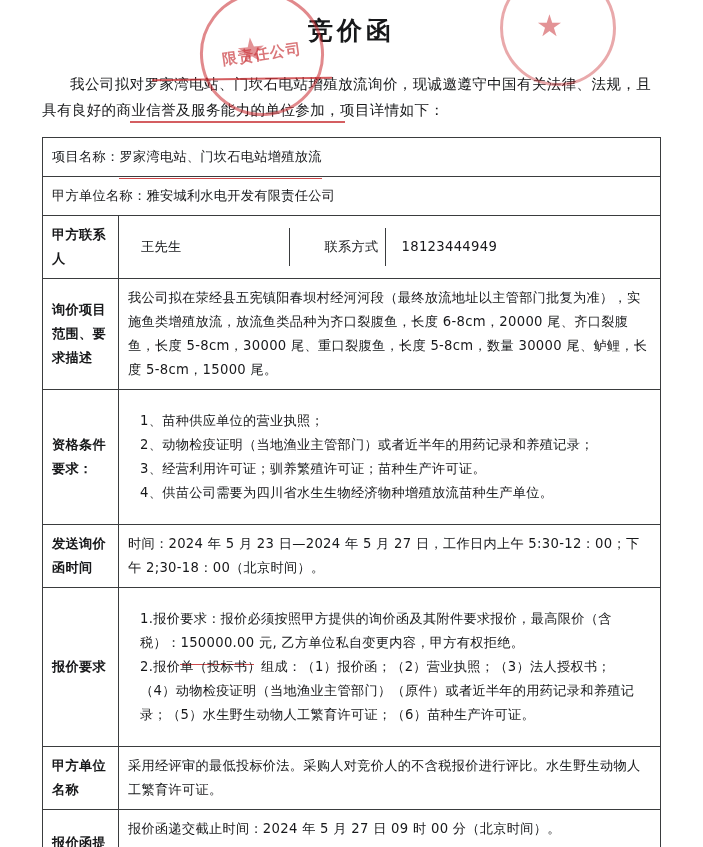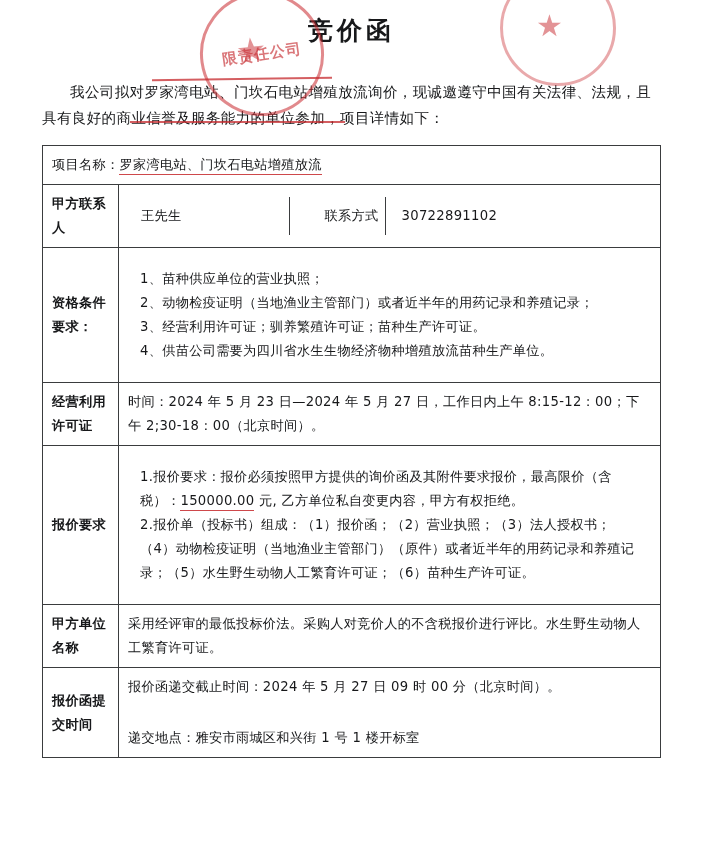--- a/index.html
+++ b/index.html
@@ -80,21 +80,21 @@
   h1.doc-title {
     margin: 0;
     padding: 14px 0 20px 0;
     text-align: center;
     font-size: 25px;
     font-weight: bold;
     letter-spacing: 4px;
     font-family: "DejaVu Sans", "Liberation Sans", sans-serif;
   }
   .intro {
-    margin: 12px 42px 14px 42px;
+    margin: 4px 42px 14px 42px;
     font-size: 14.5px;
     line-height: 26px;
     text-indent: 28px;
     letter-spacing: 0.4px;
   }
   table.doc {
     border-collapse: collapse;
     width: 619px;
     margin: 0 42px;
     table-layout: fixed;
@@ -113,21 +113,21 @@
     width: 74px;
     text-align: left;
     vertical-align: middle;
     font-weight: bold;
   }
   td.body {
     vertical-align: top;
   }
   .ul-red {
     border-bottom: 1.5px solid rgba(198, 40, 44, 0.85);
-    padding-bottom: 2px;
+    padding-bottom: 14px;
   }
   ol.reqs {
     margin: 12px;
     padding: 0;
     list-style: none;
   }
   ol.reqs li {
     line-height: 24px;
   }
 </style>
@@ -157,58 +157,67 @@
       <col>
     </colgroup>
     <tbody>
 
       <tr>
         <td class="body" colspan="2">
           <span>项目名称：</span><span class="ul-red">罗家湾电站、门坎石电站增殖放流</span>
         </td>
       </tr>
 
+      <tr>
+        <td class="body" colspan="2">
+          <span>甲方单位名称：</span><span>雅安城利水电开发有限责任公司</span>
+        </td>
+      </tr>
 
       <tr>
         <td class="label">甲方联系人</td>
         <td class="body" style="padding:0">
           <table style="border-collapse:collapse;width:100%;table-layout:fixed">
             <colgroup>
               <col style="width:170px">
               <col style="width:96px">
               <col>
             </colgroup>
             <tbody>
               <tr>
                 <td style="border:none;padding:7px 9px 7px 22px">王先生</td>
                 <td style="border:none;border-left:1px solid #3a3c3e;padding:7px 6px;text-align:right">联系方式</td>
-                <td style="border:none;border-left:1px solid #3a3c3e;padding:7px 9px 7px 16px">30722891102</td>
+                <td style="border:none;border-left:1px solid #3a3c3e;padding:7px 9px 7px 16px">18123444949</td>
               </tr>
             </tbody>
           </table>
         </td>
       </tr>
 
+      <tr>
+        <td class="label">询价项目范围、要求描述</td>
+        <td class="body">我公司拟在荥经县五宪镇阳春坝村经河河段（最终放流地址以主管部门批复为准），实施鱼类增殖放流，放流鱼类品种为齐口裂腹鱼，长度 6-8cm，20000 尾、齐口裂腹鱼，长度 5-8cm，30000 尾、重口裂腹鱼，长度 5-8cm，数量 30000 尾、鲈鲤，长度 5-8cm，15000 尾。</td>
+      </tr>
 
 
       <tr>
         <td class="label">资格条件要求：</td>
         <td class="body">
           <ol class="reqs">
             <li>1、苗种供应单位的营业执照；</li>
             <li>2、动物检疫证明（当地渔业主管部门）或者近半年的用药记录和养殖记录；</li>
             <li>3、经营利用许可证；驯养繁殖许可证；苗种生产许可证。</li>
             <li>4、供苗公司需要为四川省水生生物经济物种增殖放流苗种生产单位。</li>
           </ol>
         </td>
       </tr>
 
       <tr>
-        <td class="label">经营利用许可证</td>
-        <td class="body">时间：2024 年 5 月 23 日—2024 年 5 月 27 日，工作日内上午 8:15-12：00；下午 2;30-18：00（北京时间）。</td>
+        <td class="label">发送询价函时间</td>
+        <td class="body">时间：2024 年 5 月 23 日—2024 年 5 月 27 日，工作日内上午 5:30-12：00；下午 2;30-18：00（北京时间）。</td>
       </tr>
 
       <tr>
         <td class="label">报价要求</td>
         <td class="body">
           <ol class="reqs">
             <li>1.报价要求：报价必须按照甲方提供的询价函及其附件要求报价，最高限价（含税）：<span class="ul-red">150000.00</span> 元, 乙方单位私自变更内容，甲方有权拒绝。</li>
             <li>2.报价单（投标书）组成：（1）报价函；（2）营业执照；（3）法人授权书；（4）动物检疫证明（当地渔业主管部门）（原件）或者近半年的用药记录和养殖记录；（5）水生野生动物人工繁育许可证；（6）苗种生产许可证。</li>
           </ol>
         </td>

